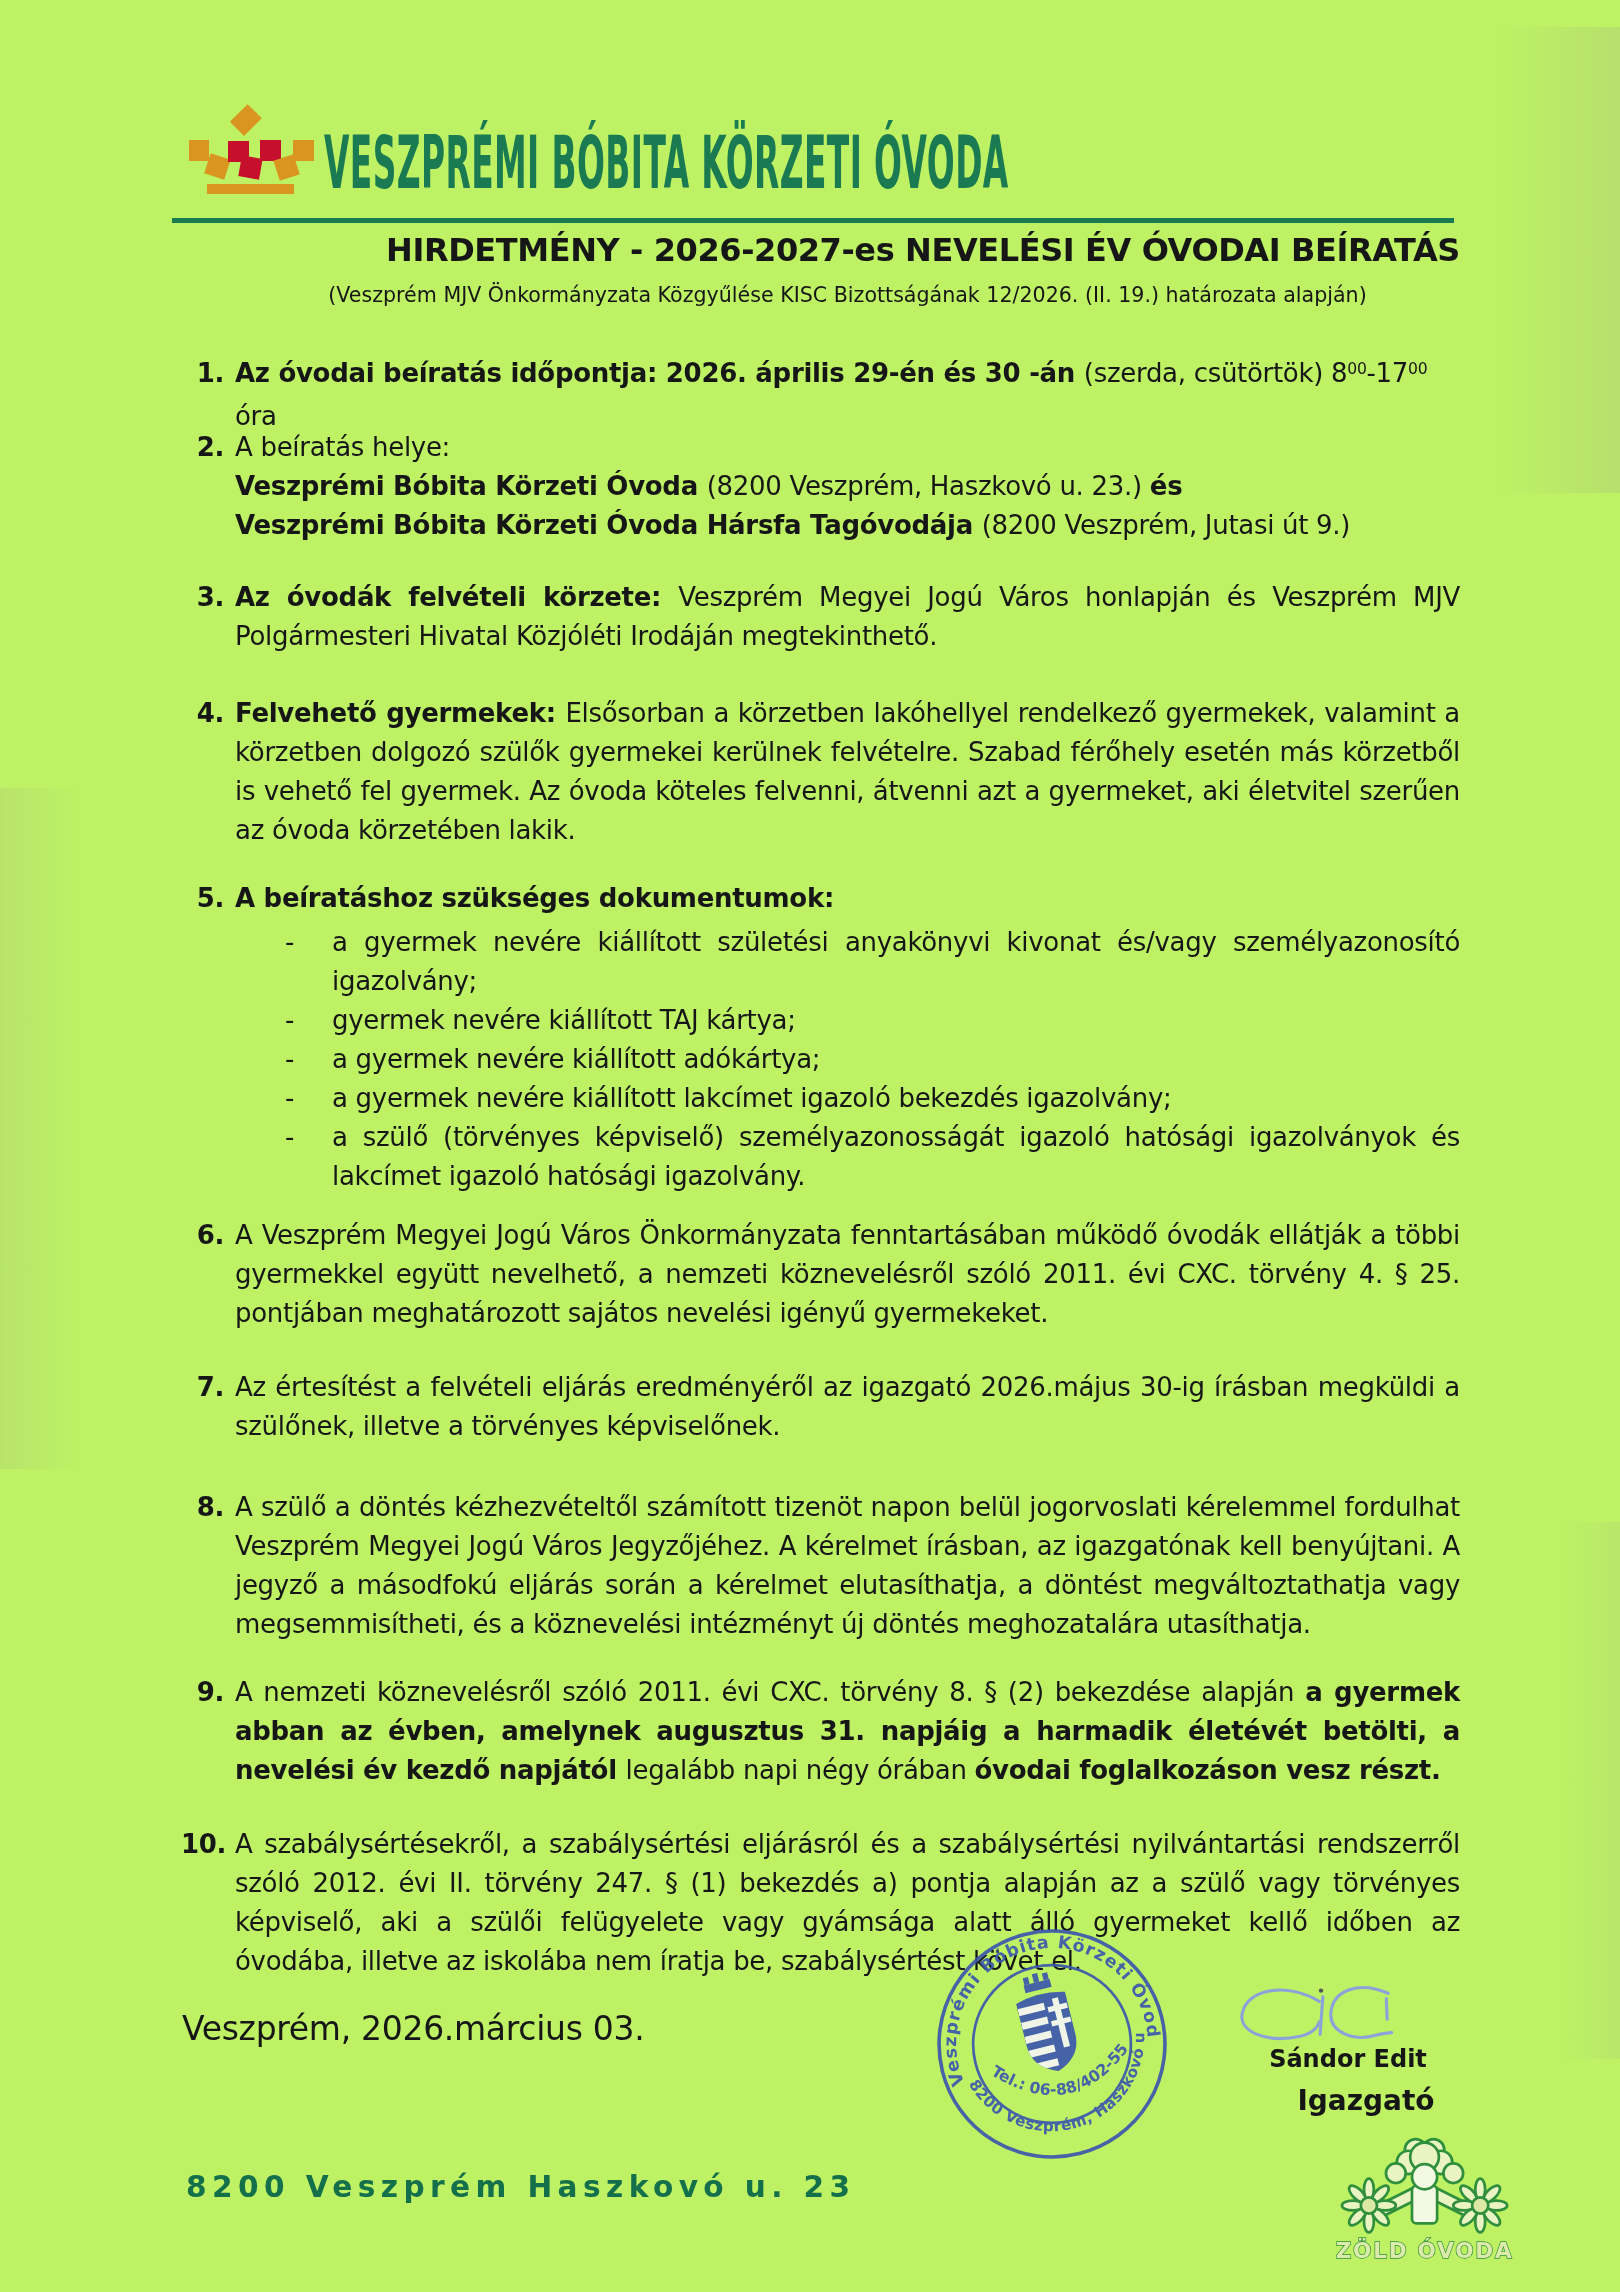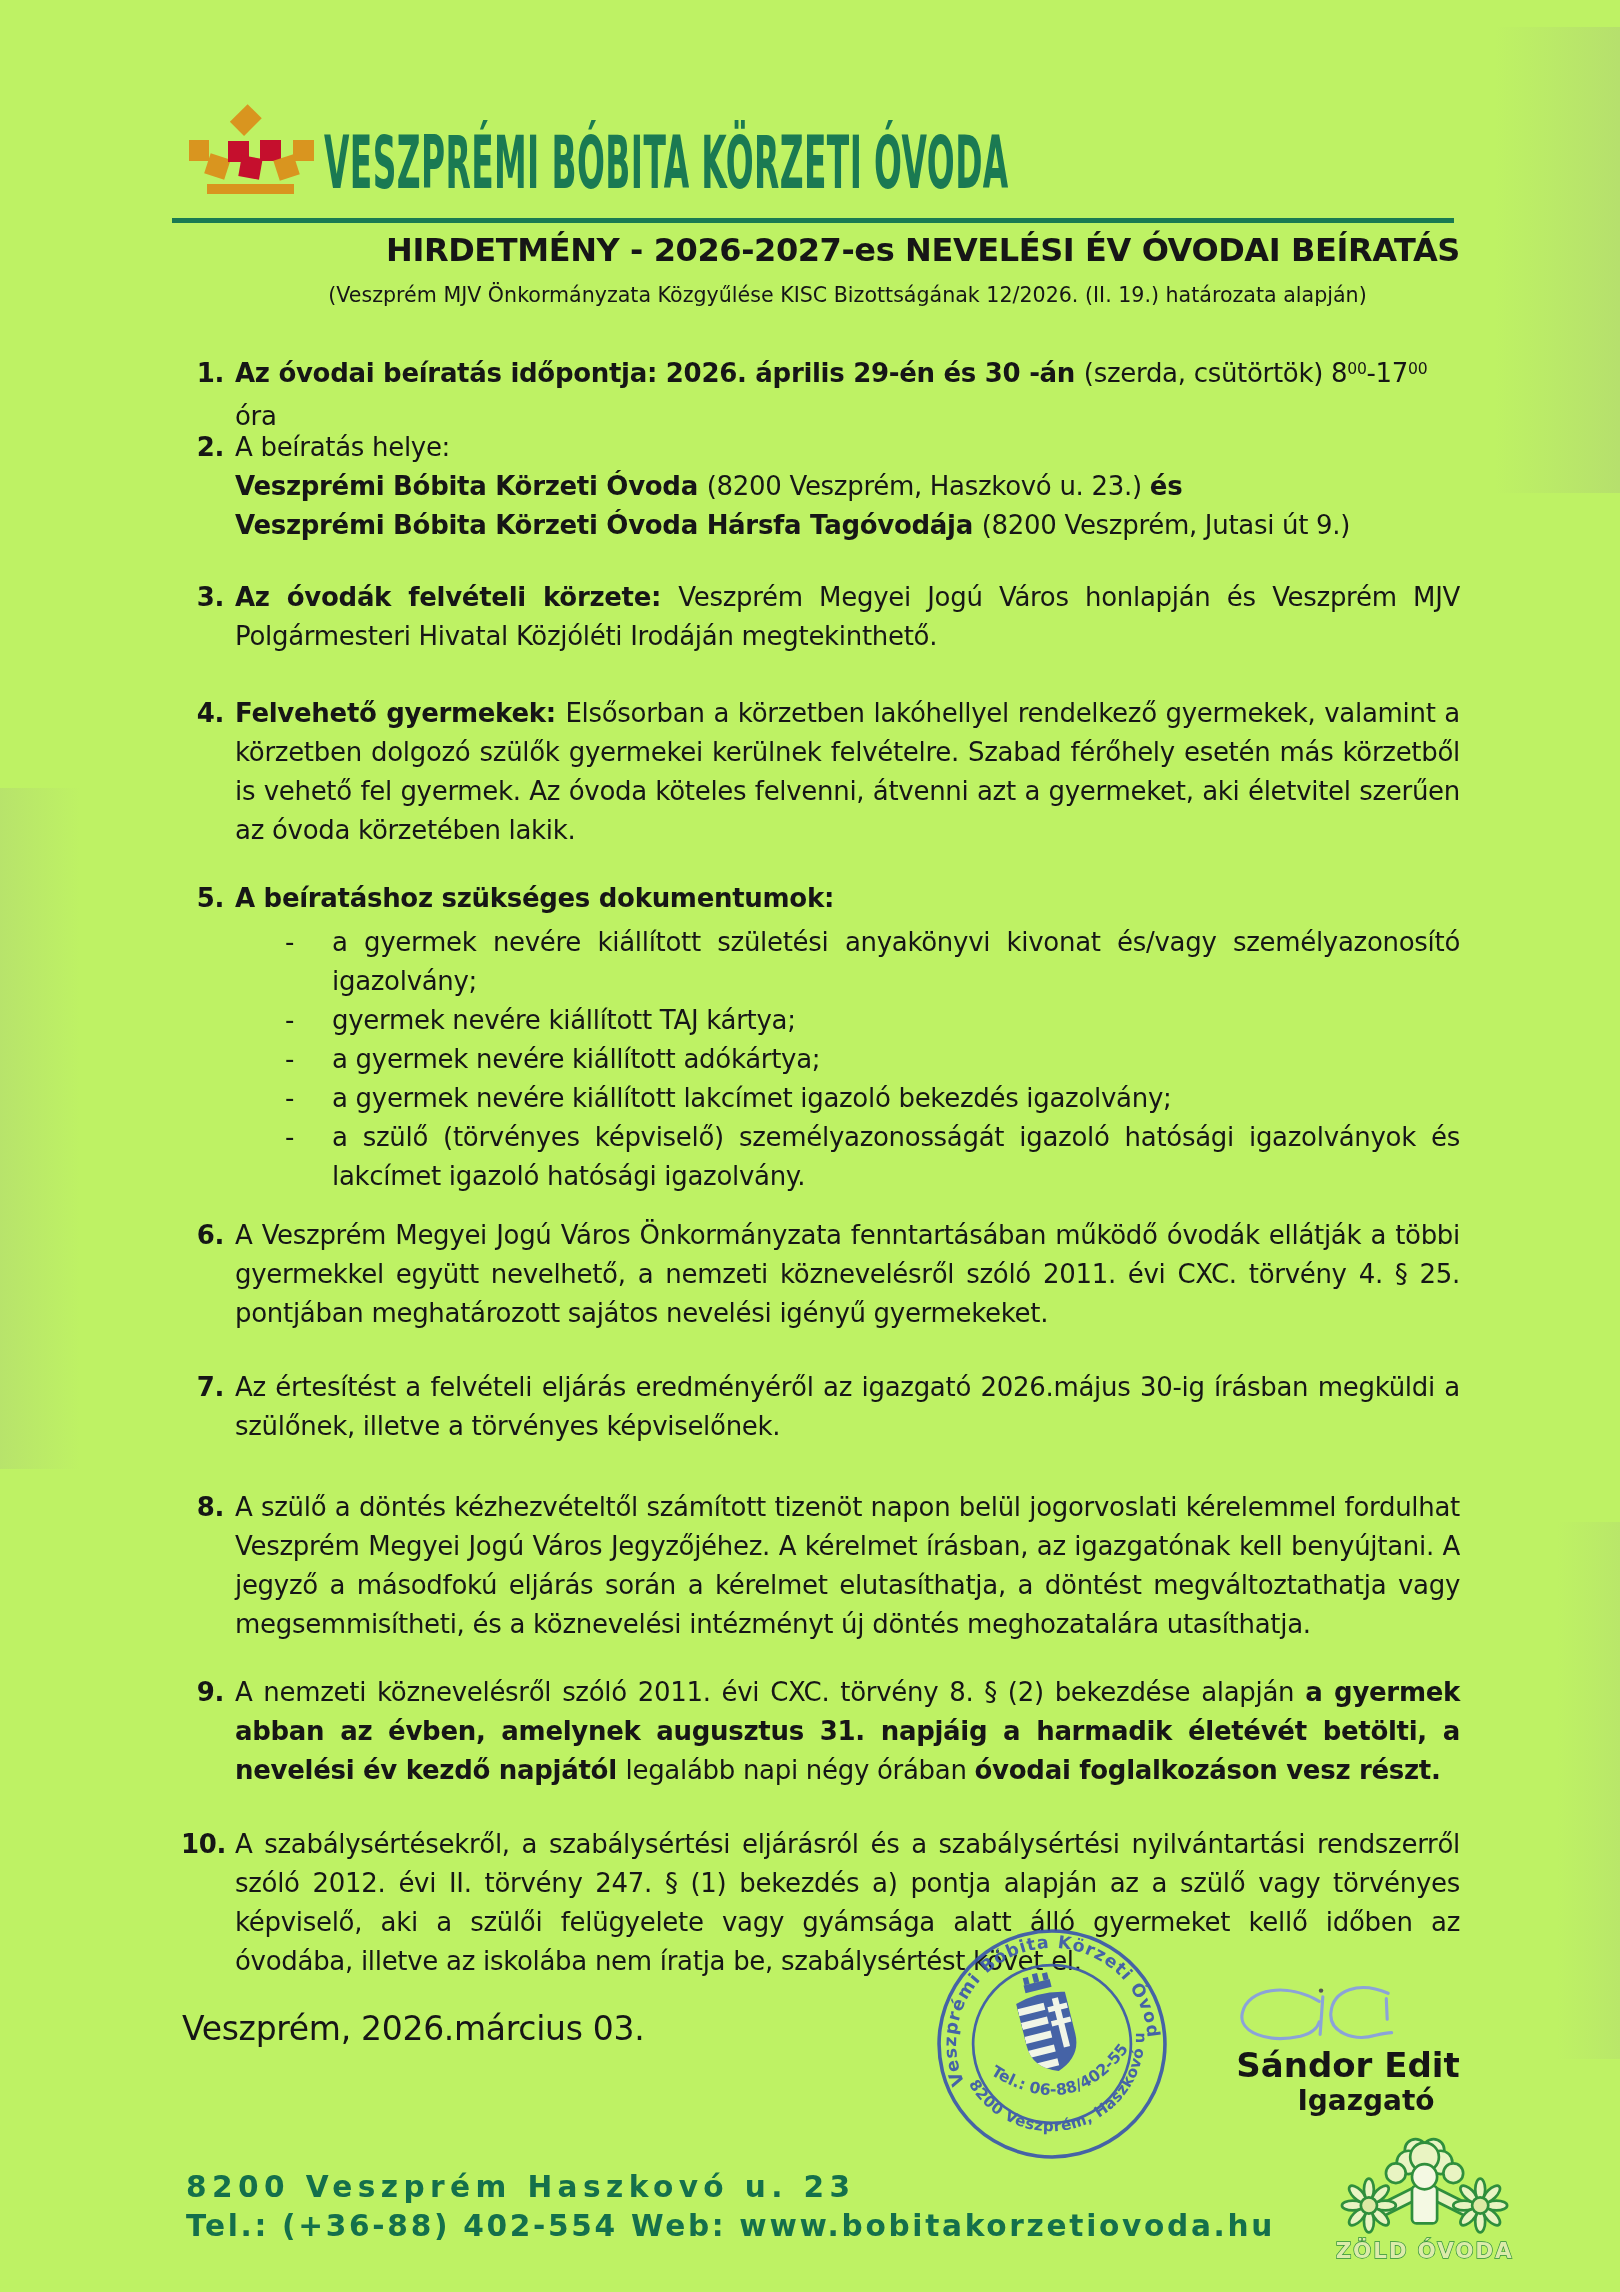--- a/index.html
+++ b/index.html
@@ -33,21 +33,21 @@
   
   .item{position:absolute;left:235px;width:1225px;font-size:26px;line-height:39px;letter-spacing:-0.3px;}
   .num{position:absolute;left:-54px;width:43px;text-align:right;font-weight:bold;}
   .just{text-align:justify;}
   sup{font-size:60%;position:relative;top:-.5em;vertical-align:baseline;}
   .bullets{margin-top:5.4px;}
   .bullet{position:relative;padding-left:97px;}
   .bullet .dash{position:absolute;left:50px;}
 
   .date-line{position:absolute;left:182px;top:2009px;font-size:33px;letter-spacing:-0.3px;}
-  .sig-name{position:absolute;left:1200px;top:2045px;width:296px;text-align:center;font-size:34px;font-weight:600;}
+  .sig-name{position:absolute;left:1200px;top:2045px;width:296px;text-align:center;font-size:24px;font-weight:600;}
   .sig-title{position:absolute;left:1218px;top:2084px;width:296px;text-align:center;font-size:28px;font-weight:600;}
 
   .footer-address{position:absolute;left:186px;top:2170px;font-size:29.6px;font-weight:bold;color:#14704b;letter-spacing:5.4px;white-space:nowrap;}
   .footer-contact{position:absolute;left:186px;top:2209px;font-size:29.6px;font-weight:bold;color:#14704b;letter-spacing:2.7px;white-space:nowrap;}
 
   .stamp-svg{position:absolute;left:931px;top:1923px;opacity:.92;}
   .sig-svg{position:absolute;left:1234px;top:1979px;}
   .eco-svg{position:absolute;left:1333px;top:2130px;}
 </style>
 </head>
@@ -175,21 +175,20 @@
       <path d="M 172,16 C 140,2 110,12 108,38 C 106,60 134,70 158,63 C 166,61 172,60 176,60"></path>
       <path d="M 170,22 L 171,45"></path>
     </g>
     <circle cx="97" cy="13" r="2.5" fill="#555"></circle>
   </svg>
 
   <div class="sig-name">Sándor Edit</div>
   <div class="sig-title">Igazgató</div>
 
   <div class="footer-address">8200 Veszprém Haszkovó u. 23</div>
-  <div class="footer-contact">Tel.: (+36-88) 402-554 Web: www.bobitakorzetiovoda.hu</div>
 
   <svg class="eco-svg" width="184" height="142" viewBox="0 0 205 158">
     <g stroke="#2f8f3c" stroke-width="3" fill="#e9f4c2" stroke-linejoin="round">
       <circle cx="92" cy="22" r="12"></circle>
       <circle cx="112" cy="22" r="12"></circle>
       <circle cx="84" cy="36" r="13"></circle>
       <circle cx="120" cy="36" r="13"></circle>
       <circle cx="70" cy="48" r="11"></circle>
       <circle cx="134" cy="48" r="11"></circle>
       <circle cx="102" cy="30" r="16"></circle>

